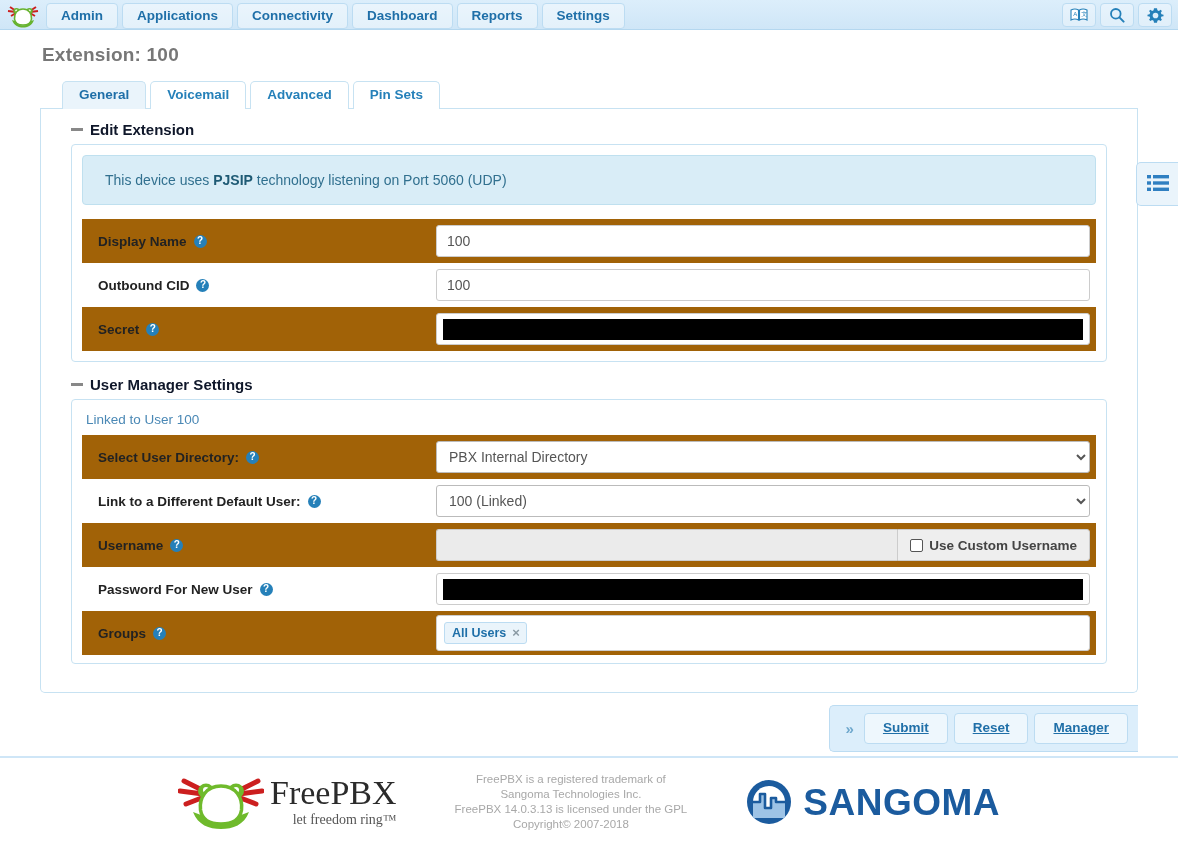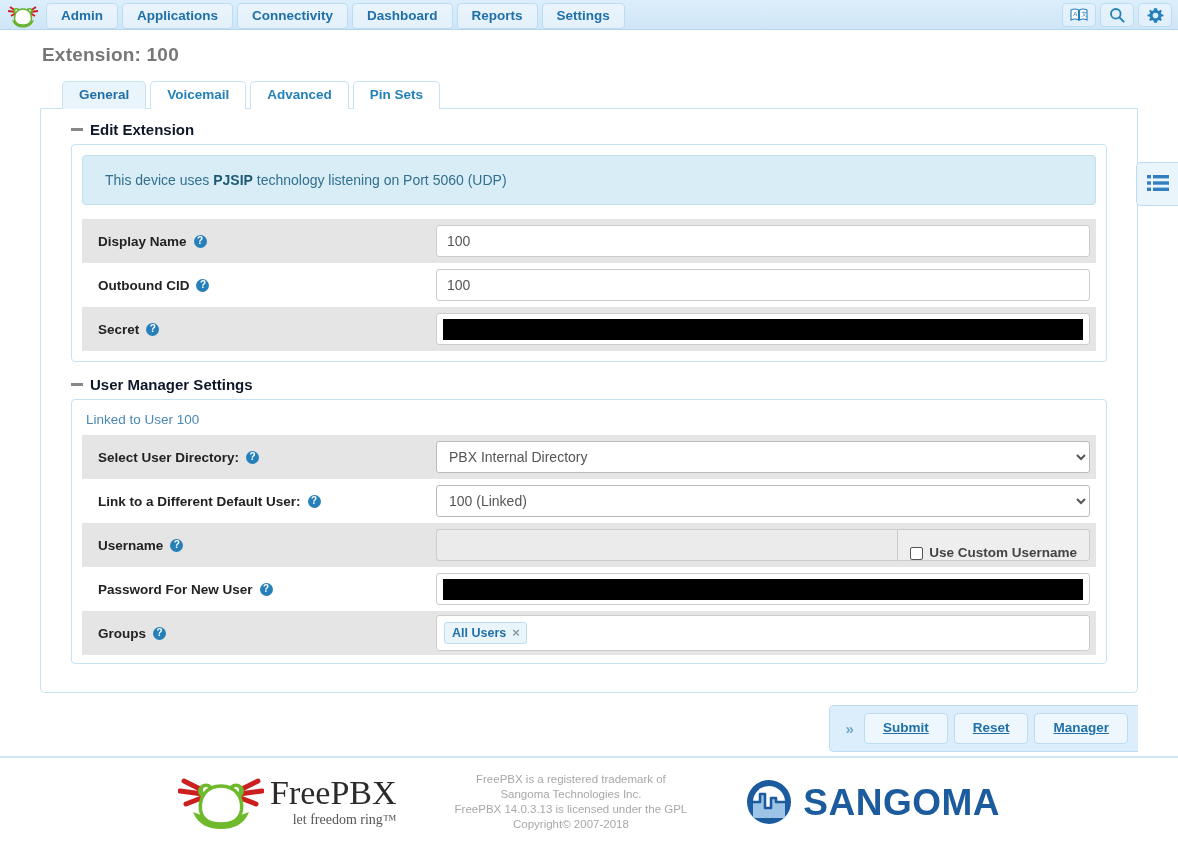--- a/index.html
+++ b/index.html
@@ -147,21 +147,21 @@
     padding: 6px 4px 8px 4px;
   }
 
   
   .frow {
     display: flex;
     align-items: center;
     min-height: 44px;
     padding: 0 2px;
   }
-  .frow.alt { background: #e5e5e5; }
+  .frow.alt { background: #a16207; }
   .flabel {
     width: 352px;
     flex: 0 0 352px;
     font-size: 13.5px;
     font-weight: bold;
     color: #222222;
     padding-left: 14px;
     display: flex; align-items: center; gap: 7px;
   }
   .help-ico {
@@ -224,21 +224,21 @@
     border-radius: 3px 0 0 3px;
     background: #ebebeb;
     padding: 0 10px;
     font-size: 14px;
     color: #888888;
     font-family: "Liberation Sans", sans-serif;
   }
   .input-group .addon {
     flex: 0 0 auto;
     height: 32px;
-    display: flex; align-items: flex-end; gap: 6px;
+    display: flex; align-items: center; gap: 6px;
     padding: 0 12px;
     border: 1px solid #cccccc;
     border-radius: 0 3px 3px 0;
     background: #eeeeee;
     font-size: 13.5px;
     font-weight: bold;
     color: #444444;
     cursor: pointer;
   }
   .chkbox {

